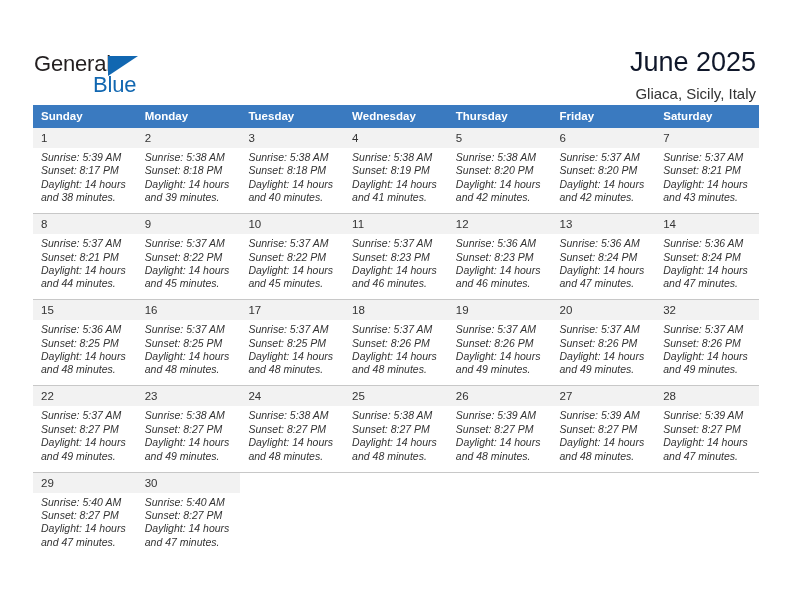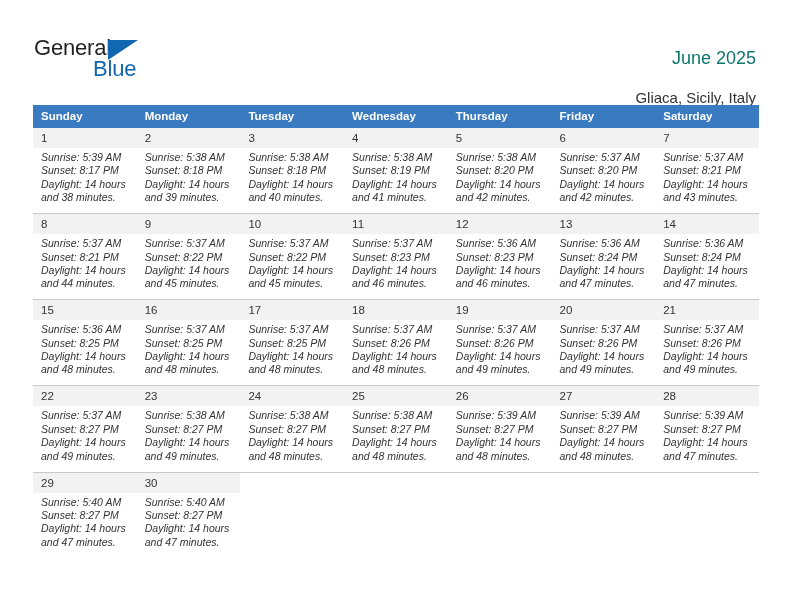--- a/index.html
+++ b/index.html
@@ -19,21 +19,21 @@
     position: relative;
     width: 792px;
     height: 612px;
     box-sizing: border-box;
   }
 
   
   .header {
     position: absolute;
     left: 0;
-    top: 0;
+    top: 16px;
     width: 792px;
     height: 96px;
   }
 
   .logo {
     position: absolute;
     left: 34px;
     top: 36px;
     width: 150px;
     height: 50px;
@@ -68,31 +68,30 @@
     font-family: Liberation Sans, sans-serif;
   }
 
   .title-block {
     position: absolute;
     right: 36px;
     top: 30px;
     text-align: right;
   }
   .cal-title {
-    font-size: 18px;
-    color: #0f766e;
+    font-size: 27px;
+    color: #0f172a;
     line-height: 32px;
     white-space: nowrap;
-    margin-top: 12px;
   }
   .cal-subtitle {
     font-size: 15px;
     color: #333333;
     line-height: 20px;
-    margin-top: 14px;
+    margin-top: 6px;
     white-space: nowrap;
   }
 
   
   .calendar {
     position: absolute;
     left: 33px;
     top: 105px;
     width: 726px;
     border-collapse: collapse;
@@ -296,21 +295,21 @@
         <tr class="week-sep">
           <td colspan="7"></td>
         </tr>
         <tr class="daynum-row">
           <td>15</td>
           <td>16</td>
           <td>17</td>
           <td>18</td>
           <td>19</td>
           <td>20</td>
-          <td>21</td>
+          <td>32</td>
         </tr>
         <tr class="detail-row">
           <td>
             <div class="line">Sunrise: 5:36 AM</div>
             <div class="line">Sunset: 8:25 PM</div>
             <div class="line">Daylight: 14 hours</div>
             <div class="line">and 48 minutes.</div>
           </td>
           <td>
             <div class="line">Sunrise: 5:37 AM</div>

